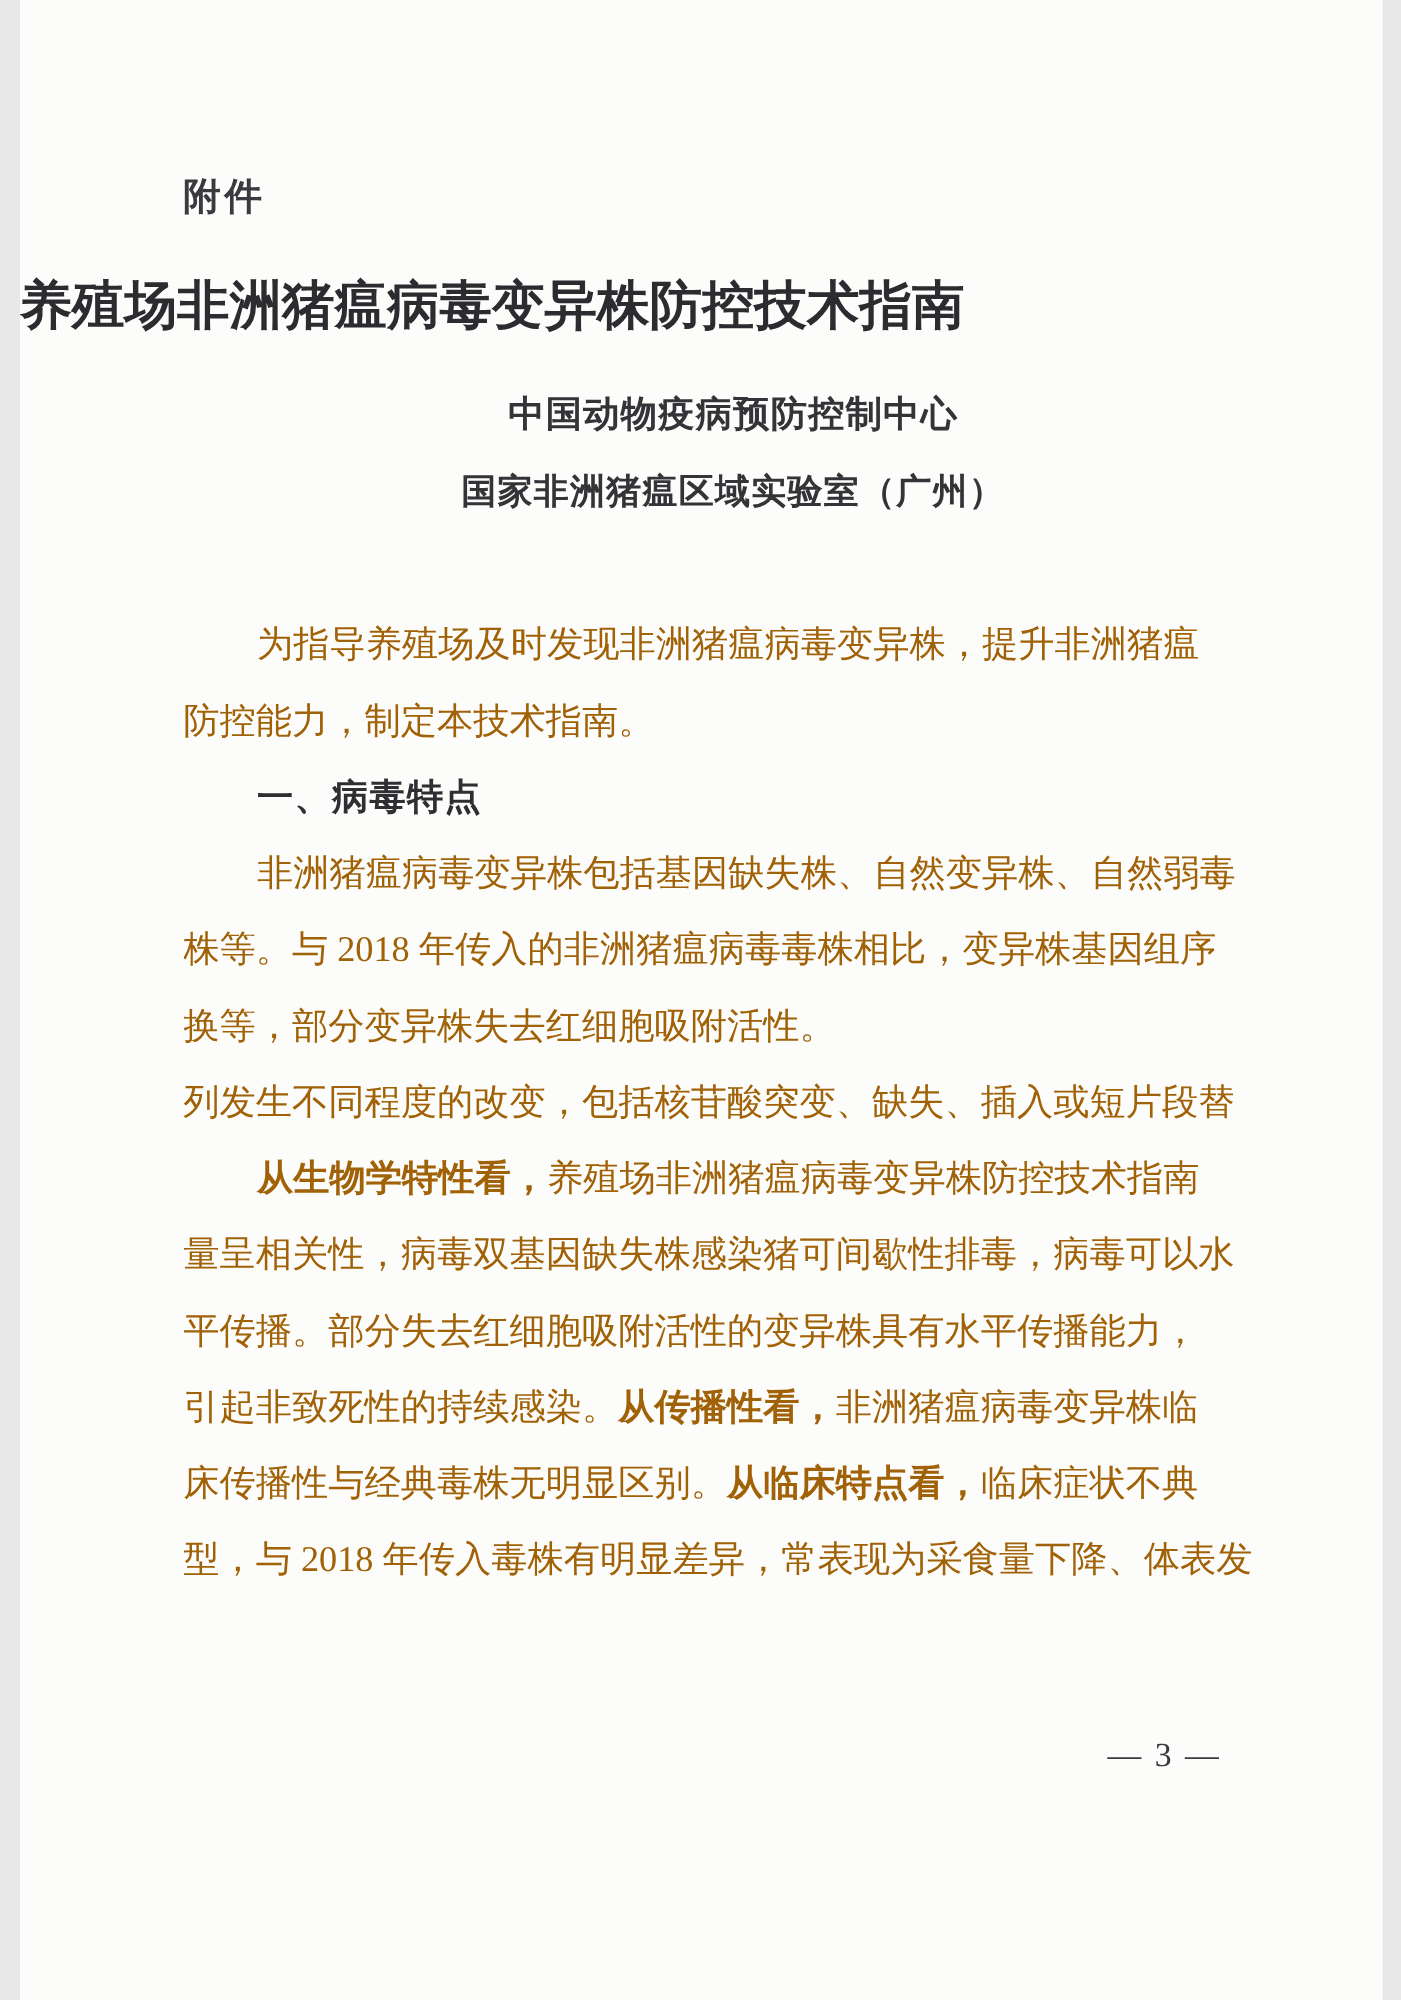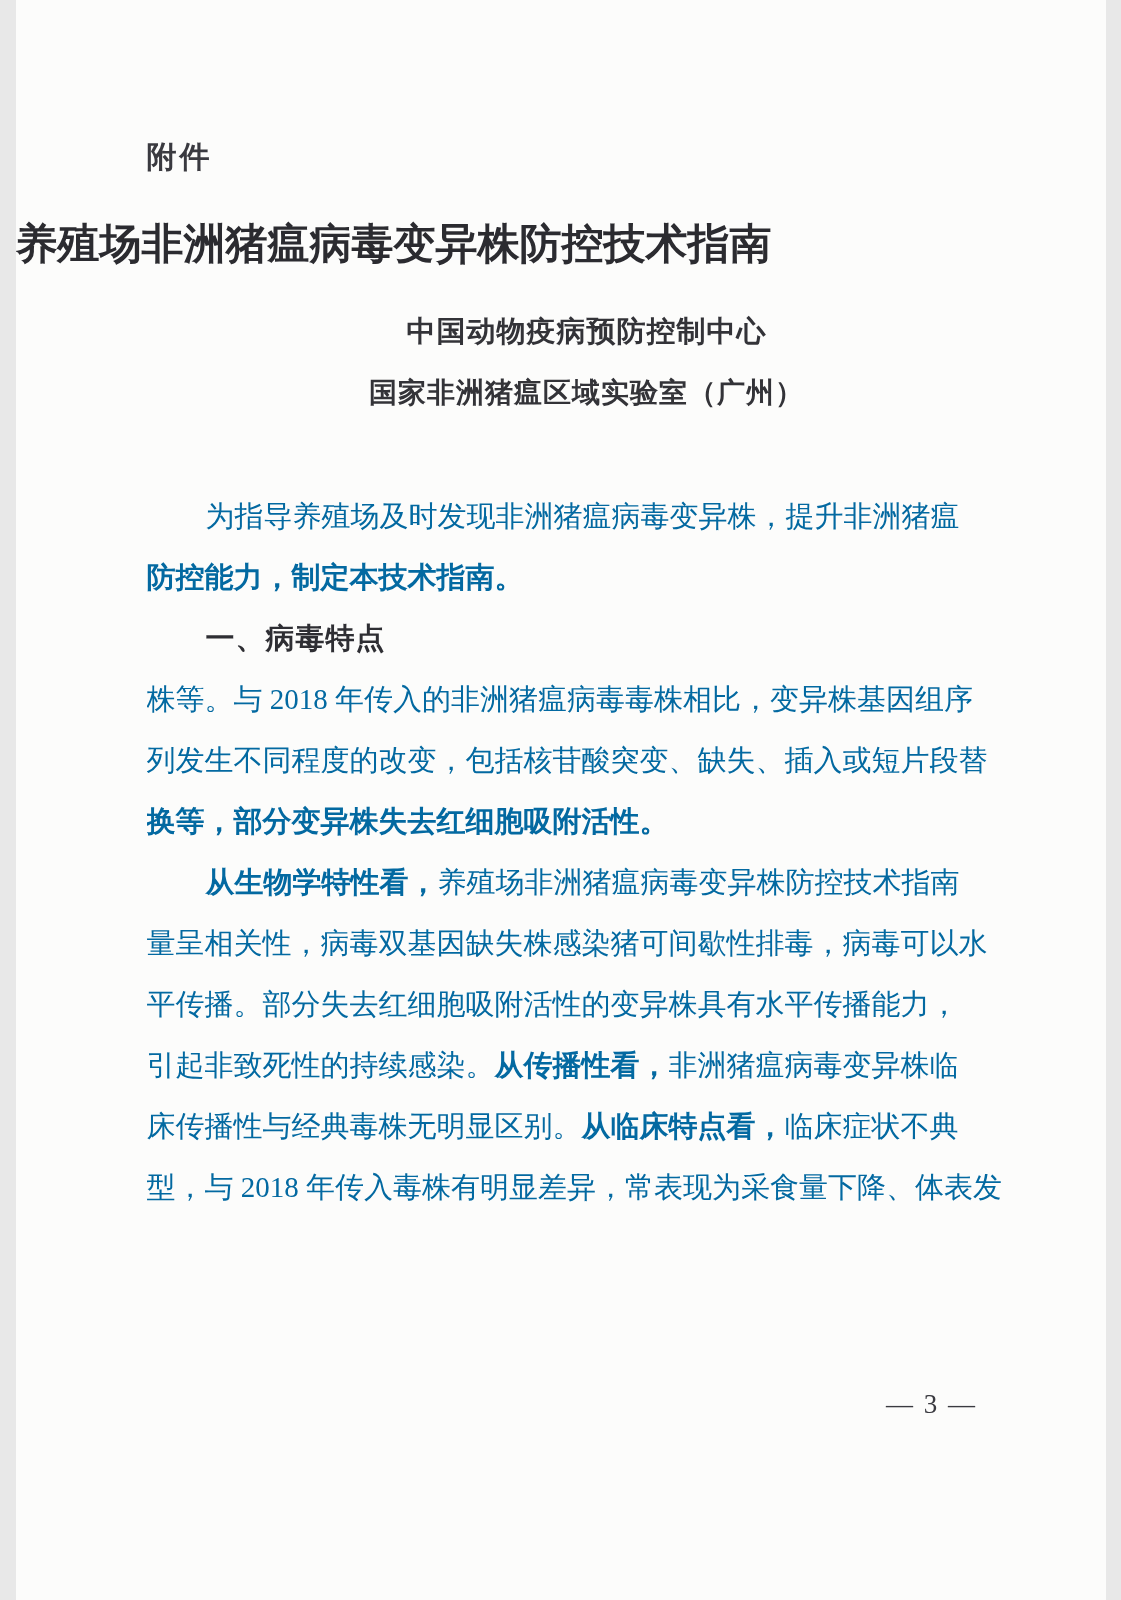--- a/index.html
+++ b/index.html
@@ -64,31 +64,30 @@
     width: 859px;
   }
   .line {
     height: 61px;
     line-height: 61px;
     font-size: 29px;
     white-space: nowrap;
     text-align: justify;
     text-align-last: justify;
     overflow: hidden;
-    color: #0369a1;
+    color: #a16207;
   }
   .line::after {
     
     content: "";
     display: inline-block;
     width: 100%;
   }
   .line.last {
     text-align-last: left;
-    font-weight: bold;
   }
   .line.last::after {
     width: 0;
   }
   .line.indent {
     padding-left: 59px;
     width: 800px;
   }
   .line.heading {
     font-family: "Liberation Sans", "DejaVu Sans", sans-serif;
@@ -131,23 +130,24 @@
   <div class="doc-title">养殖场非洲猪瘟病毒变异株防控技术指南</div>
 
   <div class="org-line first">中国动物疫病预防控制中心</div>
 
   <div class="org-line second">国家非洲猪瘟区域实验室（广州）</div>
 
   <div class="body-text" id="body-lines">
       <div class="line indent"><span>为指导养殖场及时发现非洲猪瘟病毒变异株，提升非洲猪瘟</span></div>
       <div class="line last"><span>防控能力，制定本技术指南。</span></div>
       <div class="line indent last heading"><span class="b">一、病毒特点</span></div>
+      <div class="line indent"><span>非洲猪瘟病毒变异株包括基因缺失株、自然变异株、自然弱毒</span></div>
       <div class="line"><span>株等。与 2018 年传入的非洲猪瘟病毒毒株相比，变异株基因组序</span></div>
+      <div class="line last"><span>换等，部分变异株失去红细胞吸附活性。</span></div>
       <div class="line"><span>列发生不同程度的改变，包括核苷酸突变、缺失、插入或短片段替</span></div>
-      <div class="line last"><span>换等，部分变异株失去红细胞吸附活性。</span></div>
       <div class="line indent"><span class="b">从生物学特性看，</span><span>养殖场非洲猪瘟病毒变异株防控技术指南</span></div>
       <div class="line"><span>量呈相关性，病毒双基因缺失株感染猪可间歇性排毒，病毒可以水</span></div>
       <div class="line"><span>平传播。部分失去红细胞吸附活性的变异株具有水平传播能力，</span></div>
       <div class="line"><span>引起非致死性的持续感染。</span><span class="b">从传播性看，</span><span>非洲猪瘟病毒变异株临</span></div>
       <div class="line"><span>床传播性与经典毒株无明显区别。</span><span class="b">从临床特点看，</span><span>临床症状不典</span></div>
       <div class="line"><span>型，与 2018 年传入毒株有明显差异，常表现为采食量下降、体表发</span></div>
     </div>
 
   <div class="page-number">— 3 —</div>
 

